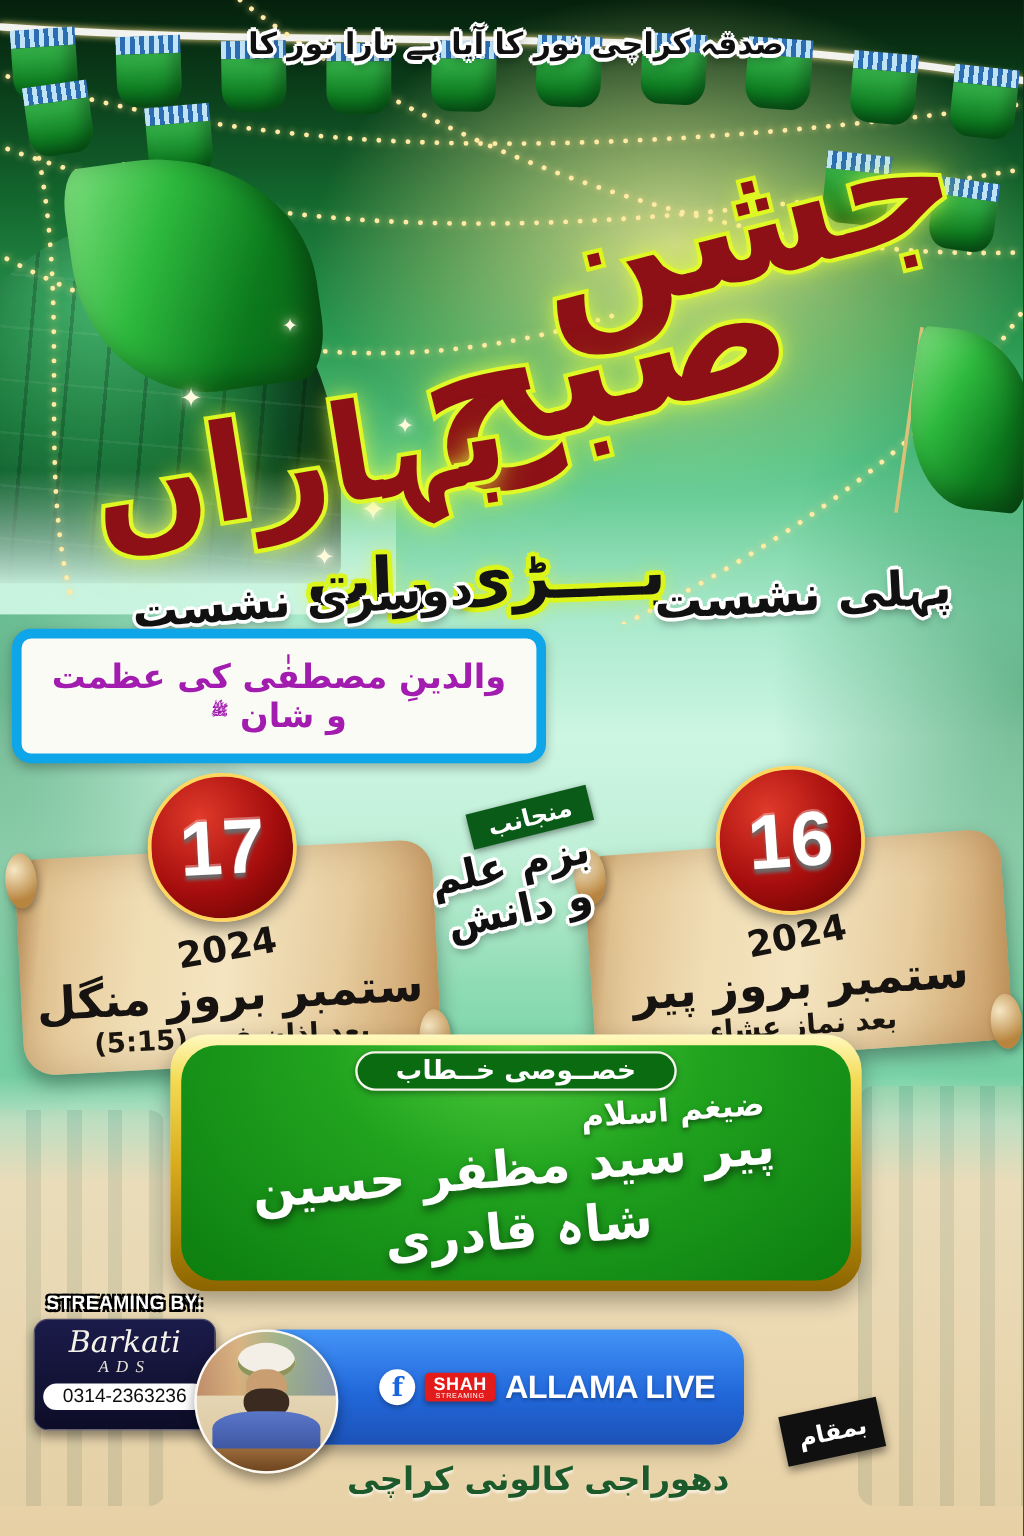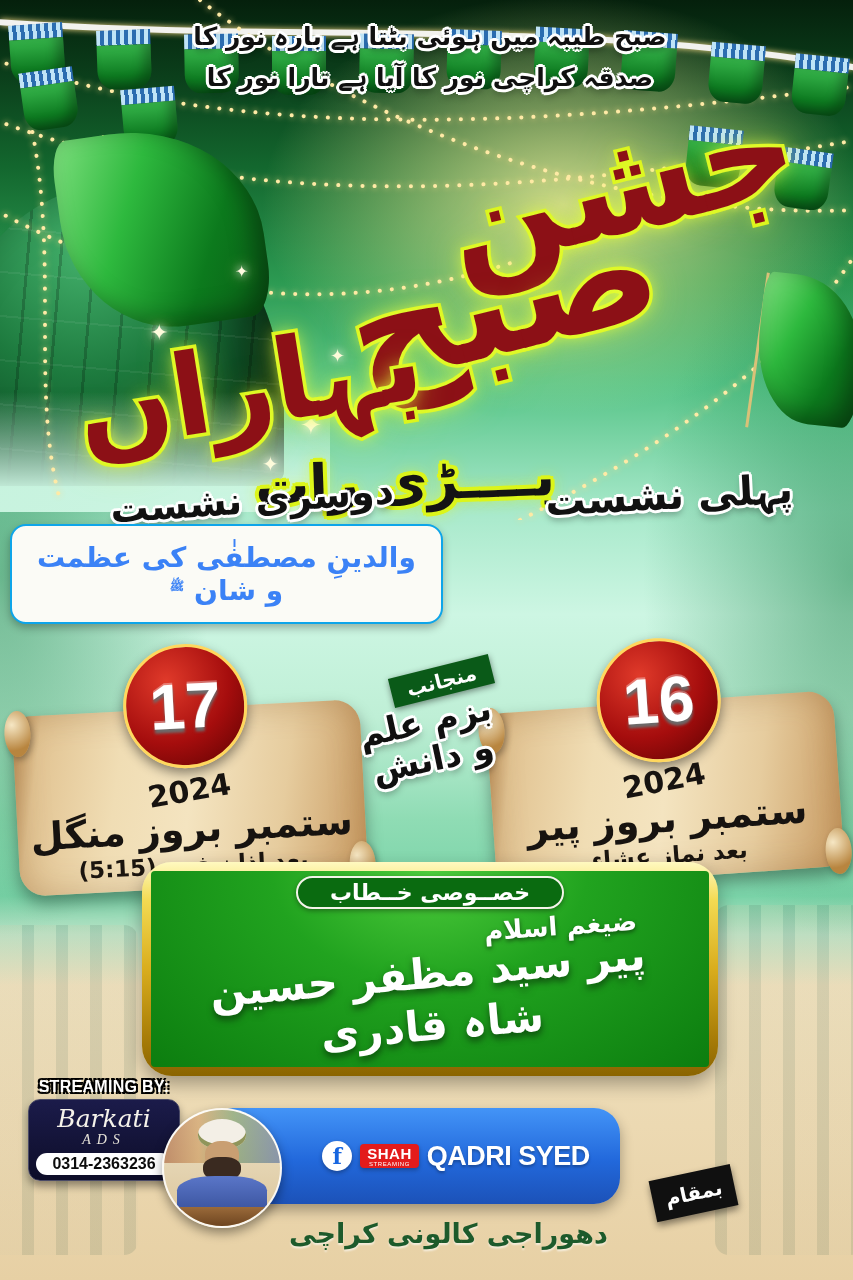--- a/index.html
+++ b/index.html
@@ -46,23 +46,23 @@
   .oc{text-shadow:-3px -3px 0 #dcf51a,3px -3px 0 #dcf51a,-3px 3px 0 #dcf51a,3px 3px 0 #dcf51a,
       -4px 0 0 #dcf51a,4px 0 0 #dcf51a,0 -4px 0 #dcf51a,0 4px 0 #dcf51a,0 0 16px rgba(225,247,30,.9);}
   .cal{position:absolute;color:#8c1016;font-weight:800;line-height:1;
     -webkit-text-stroke:7px #dcf51a;paint-order:stroke fill;
     text-shadow:0 0 16px rgba(230,255,60,.85),0 0 34px rgba(230,255,60,.5);}
   
   .couplet{position:absolute;left:165px;top:16px;width:530px;text-align:center;direction:rtl;
     color:#101010;font-size:25px;font-weight:700;line-height:1.65;}
   
   .sess-h{position:absolute;direction:rtl;color:#111;font-weight:800;}
-  .sess-box{position:absolute;direction:rtl;background:#fbfbf6;border:2px solid #0ea5e9;border-radius:16px;
+  .sess-box{position:absolute;direction:rtl;background:#fbfbf6;border:8px solid #0ea5e9;border-radius:16px;
     box-shadow:0 4px 9px rgba(0,0,0,.28);display:flex;align-items:center;justify-content:center;
-    text-align:center;color:#3b82f6;font-weight:800;padding:6px 12px;}
+    text-align:center;color:#a21caf;font-weight:800;padding:6px 12px;}
   .saw{font-size:12px;vertical-align:super;}
   
   .scroll{position:absolute;background:linear-gradient(100deg,#b98c55 0%,#e2c493 8%,#f0ddb4 30%,#f4e4c0 50%,#e6cc9e 75%,#c89a61 100%);
     border-radius:18px 26px 20px 26px;box-shadow:0 8px 16px rgba(0,0,0,.35), inset 0 0 34px rgba(120,70,20,.28);
     display:flex;flex-direction:column;align-items:center;justify-content:flex-end;padding-bottom:10px;}
   .scroll::before,.scroll::after{content:"";position:absolute;width:26px;height:46px;border-radius:50%;
     background:radial-gradient(circle at 30% 30%, #f6e7c4, #b8853f 70%);box-shadow:2px 3px 6px rgba(0,0,0,.3);}
   .scroll::before{left:-8px;top:-6px;}
   .scroll::after{right:-8px;bottom:-8px;}
   .daycirc{position:absolute;top:-64px;left:50%;transform:translateX(-50%);width:118px;height:118px;border-radius:50%;
@@ -76,39 +76,39 @@
   .tline{direction:rtl;font-size:23px;font-weight:700;color:#1b150f;}
   
   .minjanib{position:absolute;left:390px;top:666px;transform:rotate(-14deg);background:#0a5a18;color:#fff;
     direction:rtl;font-size:20px;font-weight:700;padding:3px 16px;box-shadow:0 2px 6px rgba(0,0,0,.45);}
   .bazm{position:absolute;left:356px;top:702px;width:146px;transform:rotate(-12deg);direction:rtl;
     text-align:center;font-size:34px;font-weight:800;color:#101010;line-height:1.12;}
   
   .banner{position:absolute;left:142px;top:862px;width:576px;height:214px;border-radius:30px;padding:9px;
     background:linear-gradient(180deg,#fff9c0 0%,#f3da52 18%,#d9ad1d 50%,#a87d08 82%,#8a6400 100%);
     box-shadow:0 8px 18px rgba(0,0,0,.32);box-sizing:border-box;}
-  .banner-in{width:100%;height:100%;border-radius:4px;position:relative;display:flex;flex-direction:column;align-items:center;
+  .banner-in{width:100%;height:100%;border-radius:30px;position:relative;display:flex;flex-direction:column;align-items:center;
     background:radial-gradient(ellipse at 50% 0%, #4ecc3c 0%, #21a31f 40%, #0c7d0f 100%);}
   .tag-pill{margin-top:5px;background:#0a6b10;border:2px solid #f4f4ea;border-radius:999px;color:#fff;
     direction:rtl;font-size:22px;font-weight:700;padding:2px 32px;box-shadow:0 2px 5px rgba(0,0,0,.35);}
   .honorific{align-self:flex-end;margin:2px 72px 0 0;transform:rotate(-4deg);color:#fff;direction:rtl;
     font-size:26px;font-weight:700;text-shadow:0 2px 4px rgba(0,0,0,.5);}
   .speaker-name{flex:1;display:flex;align-items:center;justify-content:center;padding:0 26px;margin-top:-8px;
     transform:rotate(-5deg);color:#fff;direction:rtl;text-align:center;font-size:42px;font-weight:800;
     line-height:1.25;text-shadow:0 4px 7px rgba(0,0,0,.5);}
   
   .designer{position:absolute;left:28px;top:1078px;width:152px;text-align:center;
     font-family:"Liberation Sans","DejaVu Sans",sans-serif;}
   .designer-label{font-size:16px;font-weight:800;color:#fff;letter-spacing:.3px;
     text-shadow:-2px -2px 0 #000,2px -2px 0 #000,-2px 2px 0 #000,2px 2px 0 #000;}
   .designer-box{margin-top:3px;background:linear-gradient(180deg,#1b1b4a,#0d0d28);border:1px solid #4a4a66;
-    border-radius:12px;padding:6px 7px 5px;box-shadow:0 5px 9px rgba(0,0,0,.4);}
+    border-radius:12px;padding:6px 7px 16px;box-shadow:0 5px 9px rgba(0,0,0,.4);}
   .designer-name{font-family:"DejaVu Serif",serif;font-style:italic;color:#f5f2ea;font-size:25px;line-height:1.05;}
   .designer-sub{font-family:Liberation Serif, serif;font-style:italic;color:#e8e4da;font-size:14px;letter-spacing:6px;}
-  .designer-phone{margin-top:5px;background:#fff;border-radius:999px;color:#0c0c0c;font-weight:700;font-size:16px;padding:2px 2px;}
+  .designer-phone{margin-top:5px;background:#fff;border-radius:999px;color:#0c0c0c;font-weight:400;font-size:16px;padding:2px 2px;}
   
   .live-strip{position:absolute;left:208px;top:1108px;width:412px;height:96px;border-radius:26px;
     background:linear-gradient(180deg,#4394f7 0%,#2268db 55%,#1c52b8 100%);
     box-shadow:0 6px 13px rgba(0,0,0,.32);display:flex;flex-direction:column;justify-content:center;
     padding-left:84px;box-sizing:border-box;font-family:"Liberation Sans","DejaVu Sans",sans-serif;}
   .photo{position:absolute;left:-46px;top:0px;width:116px;height:116px;border-radius:50%;overflow:hidden;
     border:2px solid rgba(255,255,255,.85);background:linear-gradient(180deg,#efe3c8,#d9c49a);
     box-shadow:0 5px 11px rgba(0,0,0,.4);}
   .ph-band{position:absolute;left:0;top:0;width:100%;height:46%;
     background:linear-gradient(90deg,#a0522d,#c98f4e 30%,#5f8f5a 60%,#3e5fa0);opacity:.55;}
@@ -228,21 +228,20 @@
 
   <span class="sparkle" style="left:150px;top:320px;font-size:22px;">✦</span>
   <span class="sparkle" style="left:235px;top:262px;font-size:16px;">✦</span>
   <span class="sparkle" style="left:300px;top:410px;font-size:26px;">✦</span>
   <span class="sparkle" style="left:195px;top:395px;font-size:14px;">✦</span>
   <span class="sparkle" style="left:330px;top:345px;font-size:18px;">✦</span>
   <span class="sparkle" style="left:95px;top:425px;font-size:16px;">✦</span>
   <span class="sparkle" style="left:262px;top:452px;font-size:20px;">✦</span>
 
   <div class="couplet ow">
-    <div>صبح طیبہ میں ہوئی بٹتا ہے بارہ نور کا</div>
     <div>صدقہ کراچی نور کا آیا ہے تارا نور کا</div>
   </div>
 
   <div class="cal" style="right:55px;top:118px;font-size:135px;transform:rotate(-14deg);" dir="rtl">جشن</div>
   <div class="cal" style="left:345px;top:225px;font-size:150px;transform:rotate(-14deg);" dir="rtl">صبح</div>
   <div class="cal" style="left:75px;top:330px;font-size:112px;transform:rotate(-9deg);" dir="rtl">بہاراں</div>
 
   <div class="abs oc" style="left:190px;top:450px;width:430px;text-align:center;direction:rtl;
        font-size:54px;font-weight:800;color:#141414;transform:rotate(-2deg);">بــــڑی رات</div>
 
@@ -298,21 +297,21 @@
       <div class="beard"></div>
       <div class="torso"></div>
       <div class="desk"></div>
     </div>
     <div class="live-row">
       <div class="fb-circle">f</div>
       <div class="live-badge">
         <div class="live-word">SHAH</div>
         <div class="streaming-word">STREAMING</div>
       </div>
-      <div class="live-t1">QADRI SYED</div>
+      <div class="live-t1">ALLAMA LIVE</div>
     </div>
   </div>
 
   <div class="venue-badge">بمقام</div>
   <div class="venue-row">
     <div class="address">دھوراجی کالونی کراچی</div>
   </div>
 
 </div>
 

